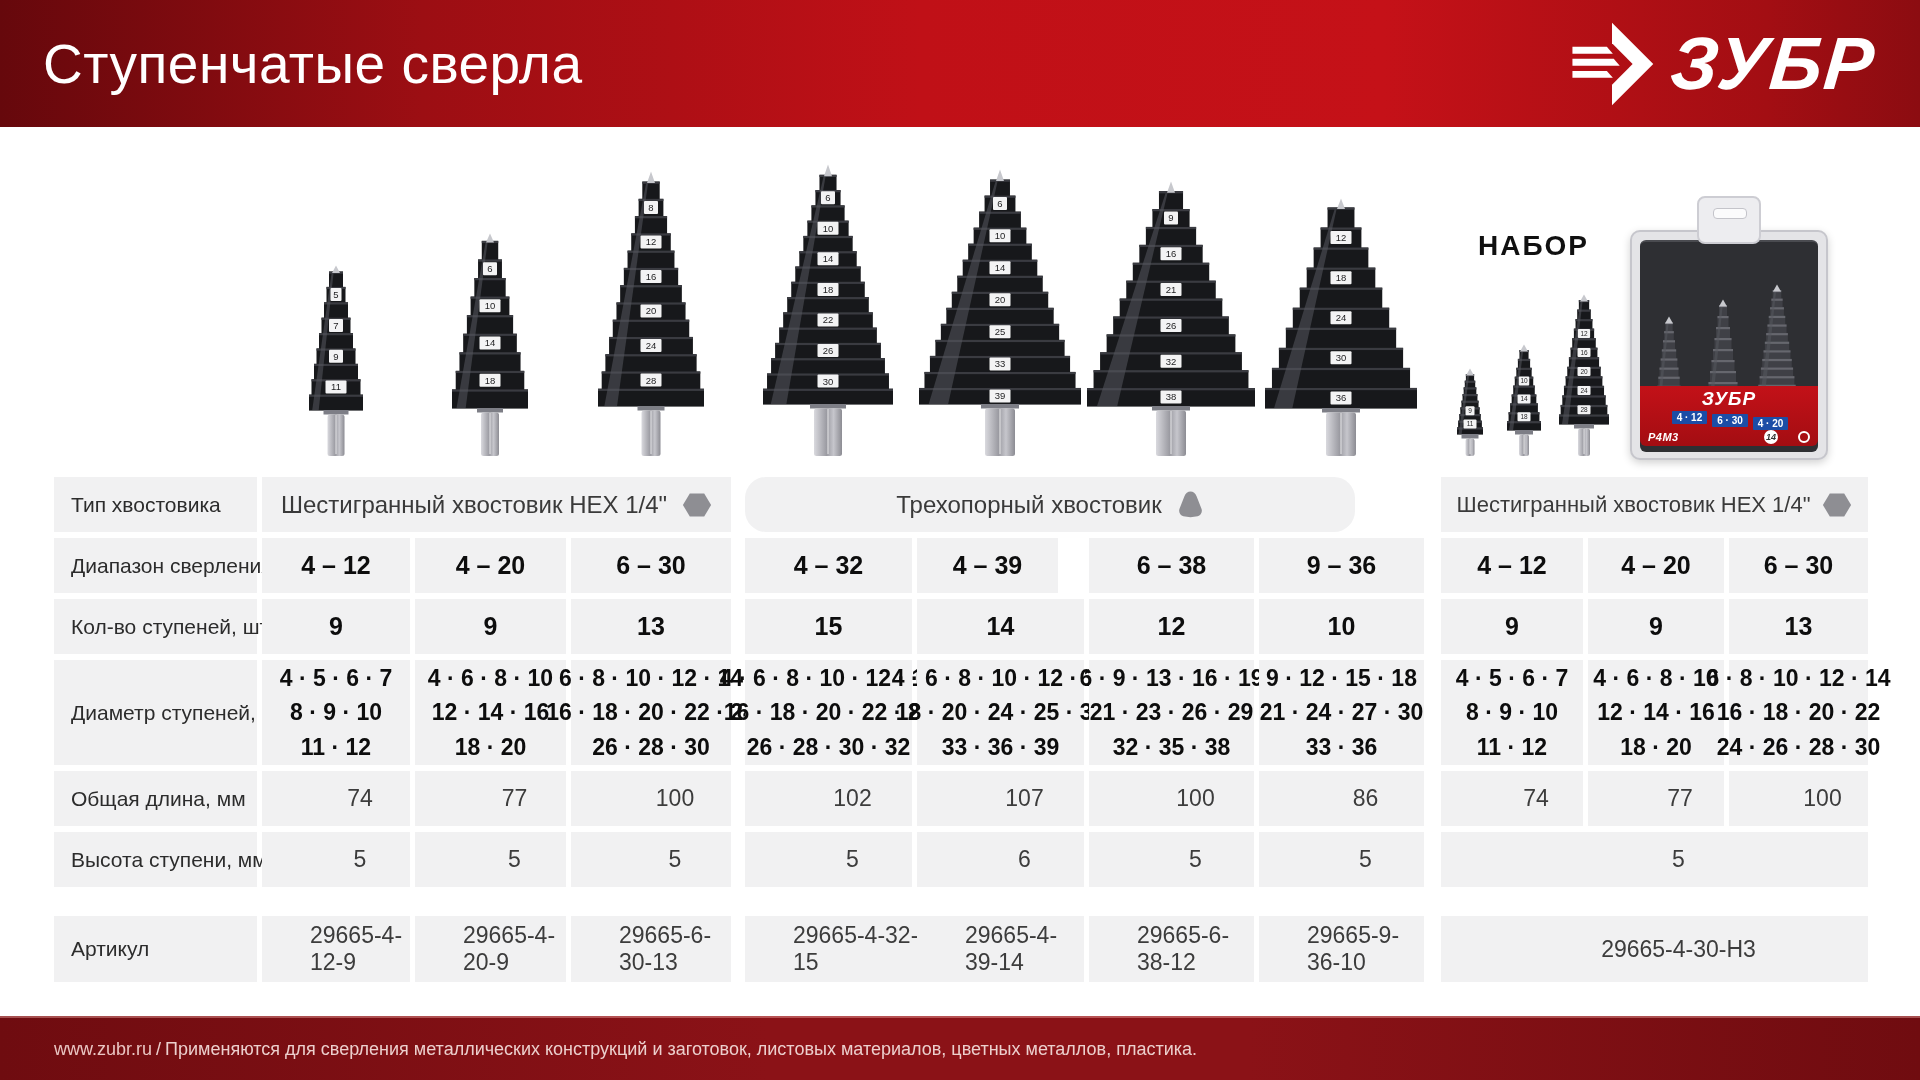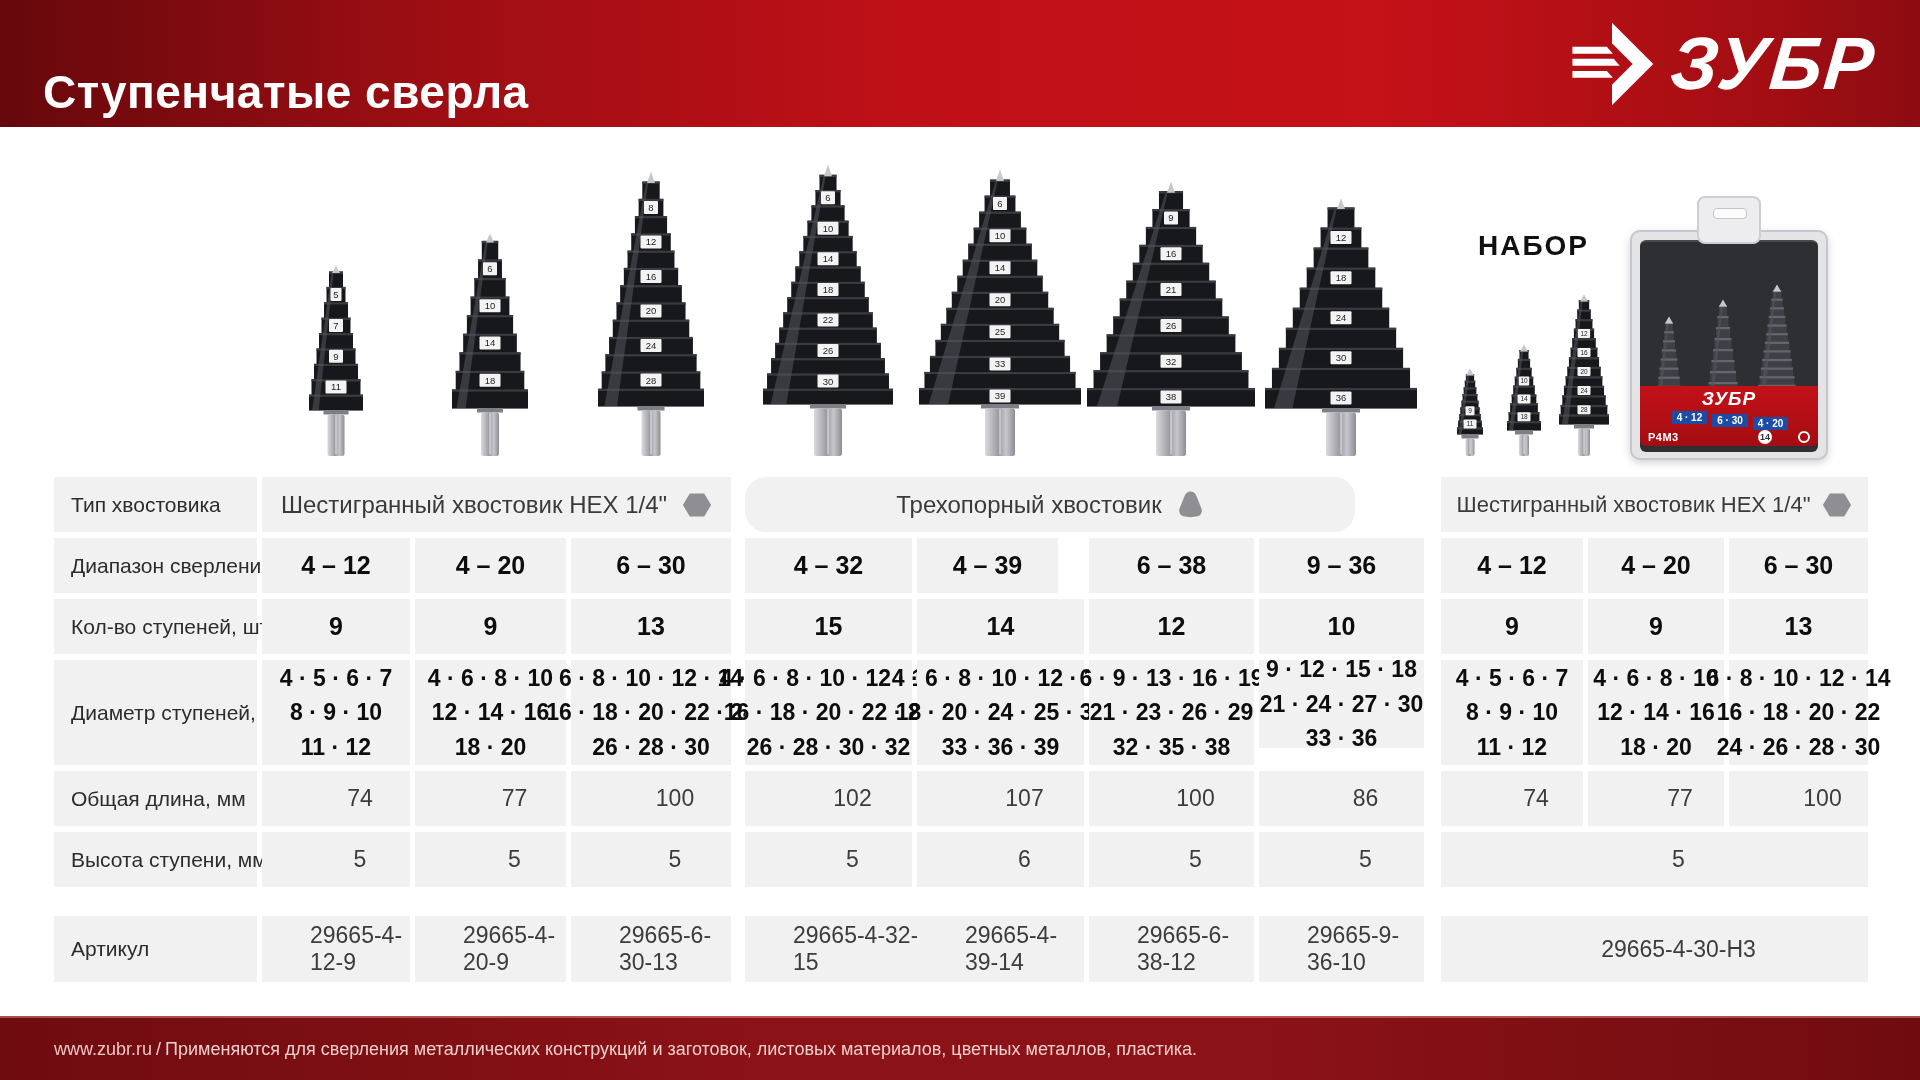--- a/index.html
+++ b/index.html
@@ -3,21 +3,21 @@
 <meta charset="utf-8">
 <style>
   html,body{margin:0;padding:0;background:#9a9a9a;}
   .stage{position:relative;width:1920px;height:1080px;background:#ffffff;overflow:hidden;
          font-family:"Liberation Sans",sans-serif;}
 
   
   .hdr{position:absolute;left:0;top:0;width:1920px;height:127px;
        background:linear-gradient(90deg,#66080c 0%,#9c0e13 22%,#c01017 48%,#c51118 72%,#a30e13 92%,#8c0c11 100%);}
   .title{position:absolute;left:43px;top:50%;transform:translateY(-50%);
-         font-size:46px;font-weight:700;color:#ffffff;letter-spacing:.5px;white-space:nowrap;margin-top:28px;}
+         font-size:55px;font-weight:400;color:#ffffff;letter-spacing:.5px;white-space:nowrap;}
   .logo{position:absolute;top:0;right:44px;height:127px;display:flex;align-items:center;gap:16px;}
   .logo svg{display:block;}
   .wordmark{font-size:74px;font-weight:700;font-style:italic;color:#ffffff;
             letter-spacing:2px;transform:skewX(-5deg);line-height:90px;}
 
   
   .ftr{position:absolute;left:0;top:1016px;width:1920px;height:64px;
        background:linear-gradient(90deg,#6f0c10,#8b1217 40%,#8b1217 65%,#700c10);
        border-top:2px solid rgba(255,190,185,.38);box-sizing:border-box;
        display:flex;align-items:center;}
@@ -50,21 +50,21 @@
               background:#2e2f33;border-top:2px solid #4a4b50;box-sizing:border-box;}
   .pkg-band{position:absolute;left:1640px;top:386px;width:178px;height:60px;border-radius:0 0 6px 6px;
             background:linear-gradient(180deg,#c31118,#a30d12);overflow:hidden;}
   .pkg-brand-row{position:absolute;left:0;top:2px;width:178px;text-align:center;
                  font-size:19px;font-weight:700;font-style:italic;color:#fff;letter-spacing:1px;}
   .pkg-chips{position:absolute;left:4px;top:25px;width:172px;display:flex;gap:5px;justify-content:center;}
   .pkg-chip{background:#1c4da6;color:#fff;font-weight:700;font-size:10px;line-height:13px;
             padding:0 5px;border-radius:1px;white-space:nowrap;}
   .pkg-chip:nth-child(2){transform:translateY(3px);}
   .pkg-chip:nth-child(3){transform:translateY(6px);}
-  .pkg-bottom{position:absolute;left:8px;top:44px;width:162px;display:flex;align-items:center;gap:26px;}
+  .pkg-bottom{position:absolute;left:8px;top:44px;width:162px;display:flex;align-items:center;gap:20px;font-style:italic;}
   .pkg-steel{font-size:11px;font-weight:700;color:#fff;letter-spacing:.5px;}
   .pkg-badge{width:14px;height:14px;border-radius:50%;background:#fff;color:#333;
              font-size:9px;font-weight:700;display:flex;align-items:center;justify-content:center;margin-left:auto;}
   .pkg-gear{width:12px;height:12px;border-radius:50%;border:2.5px solid #fff;box-sizing:border-box;}
 
   .drill{position:absolute;}
 </style>
 </head>
 <body>
 
@@ -771,21 +771,21 @@
       <div class="cell dia" style="left: 1089px; top: 660px; width: 165px; height: 105px;">
         <div>6 · 9 · 13 · 16 · 19</div>
         <div>21 · 23 · 26 · 29</div>
         <div>32 · 35 · 38</div>
       </div>
       <div class="cell plain" style="left: 1089px; top: 771px; width: 165px; height: 55px;">100</div>
       <div class="cell plain" style="left: 1089px; top: 832px; width: 165px; height: 55px;">5</div>
       <div class="cell plain" style="left: 1089px; top: 916px; width: 165px; height: 66px;">29665-6-38-12</div>
       <div class="cell b" style="left: 1259px; top: 538px; width: 165px; height: 55px;">9 – 36</div>
       <div class="cell b" style="left: 1259px; top: 599px; width: 165px; height: 55px;">10</div>
-      <div class="cell dia" style="left: 1259px; top: 660px; width: 165px; height: 88px;">
+      <div class="cell dia" style="left: 1259px; top: 660px; width: 165px; height: 105px;">
         <div>9 · 12 · 15 · 18</div>
         <div>21 · 24 · 27 · 30</div>
         <div>33 · 36</div>
       </div>
       <div class="cell plain" style="left: 1259px; top: 771px; width: 165px; height: 55px;">86</div>
       <div class="cell plain" style="left: 1259px; top: 832px; width: 165px; height: 55px;">5</div>
       <div class="cell plain" style="left: 1259px; top: 916px; width: 165px; height: 66px;">29665-9-36-10</div>
       <div class="cell head sm" style="left: 1441px; top: 477px; width: 427px; height: 55px;">
         <span>Шестигранный хвостовик HEX 1/4"</span>
         <span class="icon-wrap">

